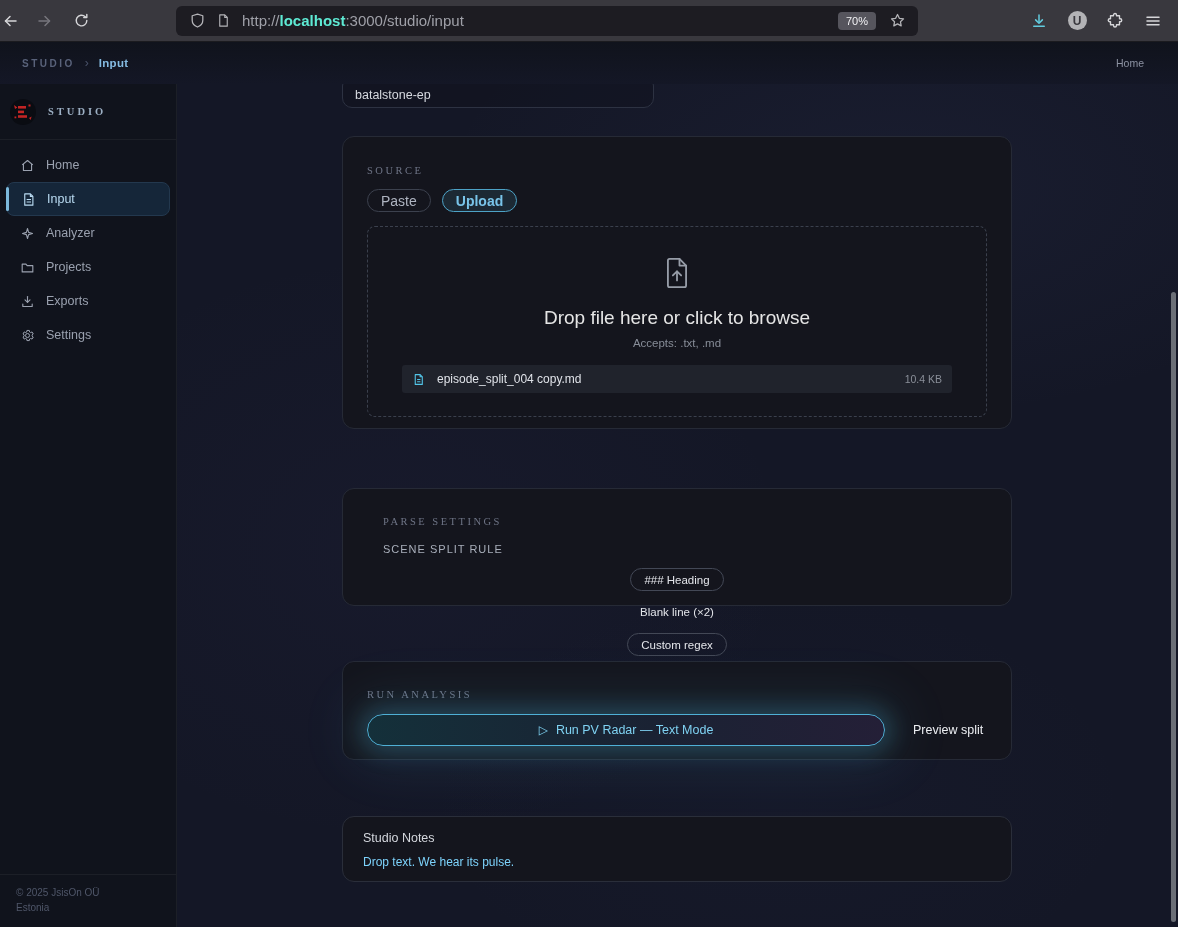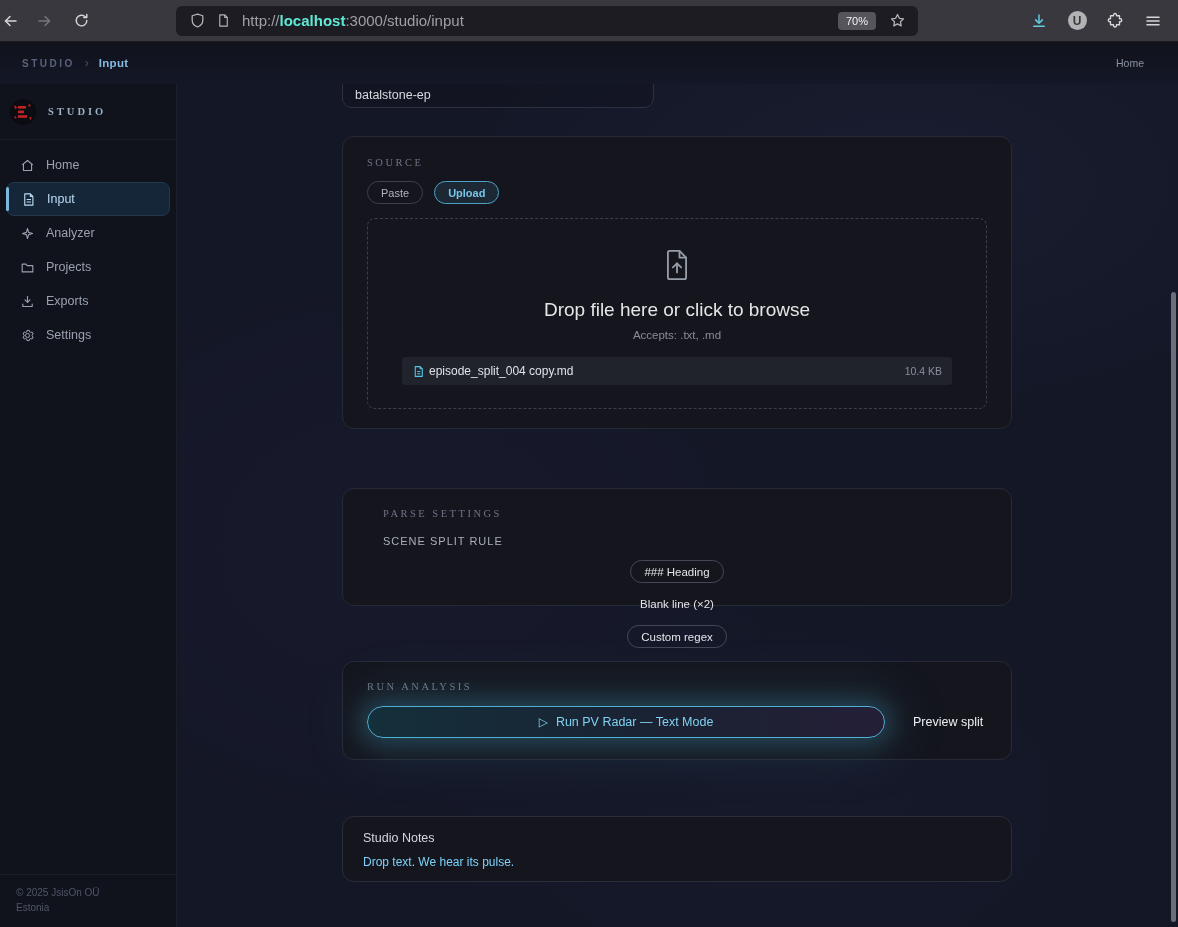--- a/index.html
+++ b/index.html
@@ -67,37 +67,37 @@
                   radial-gradient(500px 300px at 60% 85%, rgba(60,70,120,0.05), transparent 70%); }
 
   .project-input { position:absolute; left:165px; top:-8px; width:312px; height:32px;
                    background:rgba(10,12,20,0.25); border:1px solid #2d3242; border-radius:10px;
                    color:#d6d9df; font-size:12.5px; padding:6px 12px 0 12px; outline:none;
                    font-family:"Liberation Sans", sans-serif; }
 
   .card { position:absolute; left:165px; width:670px; background:#14151d;
           border:1px solid #262a36; border-radius:12px; }
   .card-title { font-family:"Liberation Serif", serif; font-size:10.5px; letter-spacing:2.5px;
-                color:#6e7486; }
+                color:#6e7486;margin-top:8px; }
 
   .card-source { top:52px; height:293px; padding:20px 24px; }
   .tabs { display:flex; gap:11px; margin-top:13px; }
   .pill { display:inline-flex; align-items:center; justify-content:center; height:23px;
-          padding:0 13px; border-radius:999px; font-size:11px; cursor:default; }
+          padding:0 13px; border-radius:999px; font-size:14px; cursor:default; }
   .pill-paste { border:1px solid #3c414e; color:#aeb4c0; background:transparent; }
   .pill-upload { border:1px solid #4da2c6; color:#79c4e9; background:rgba(77,162,198,0.14); font-weight:700; }
 
   .dropzone { margin-top:14px; height:191px; border:1px dashed #3b404d; border-radius:8px;
               text-align:center; padding-top:27px; }
   .dz-icon { color:#979da8; display:inline-block; }
   .dz-headline { margin-top:11px; color:#e5e5e5; font-size:19px; }
   .dz-accepts { margin-top:8px; color:#878d98; font-size:11.5px; }
   .file-row { margin:16px 34px 0 34px; height:28px; background:#20232c; border-radius:3px;
               display:flex; align-items:center; padding:0 10px; }
-  .file-name { color:#dfe2e8; font-size:12px; margin-left:4px; }
+  .file-name { color:#dfe2e8; font-size:12px; margin-left:12px; }
   .file-size { margin-left:auto; color:#8a8f99; font-size:10.5px; }
 
   .card-parse { top:404px; height:118px; padding:19px 40px; }
   .rule-label { margin-top:16px; color:#a9afbb; font-size:11px; letter-spacing:1px; }
   .rule-options { margin-top:13px; display:flex; align-items:center; gap:15px;flex-direction:column; }
   .opt { font-size:11.5px; color:#e3e5ea; }
   .opt.bordered { border:1px solid #434856; border-radius:999px; height:23px;
                   display:inline-flex; align-items:center; padding:0 13px; }
   .opt.ghost { padding:0 2px; }
 

